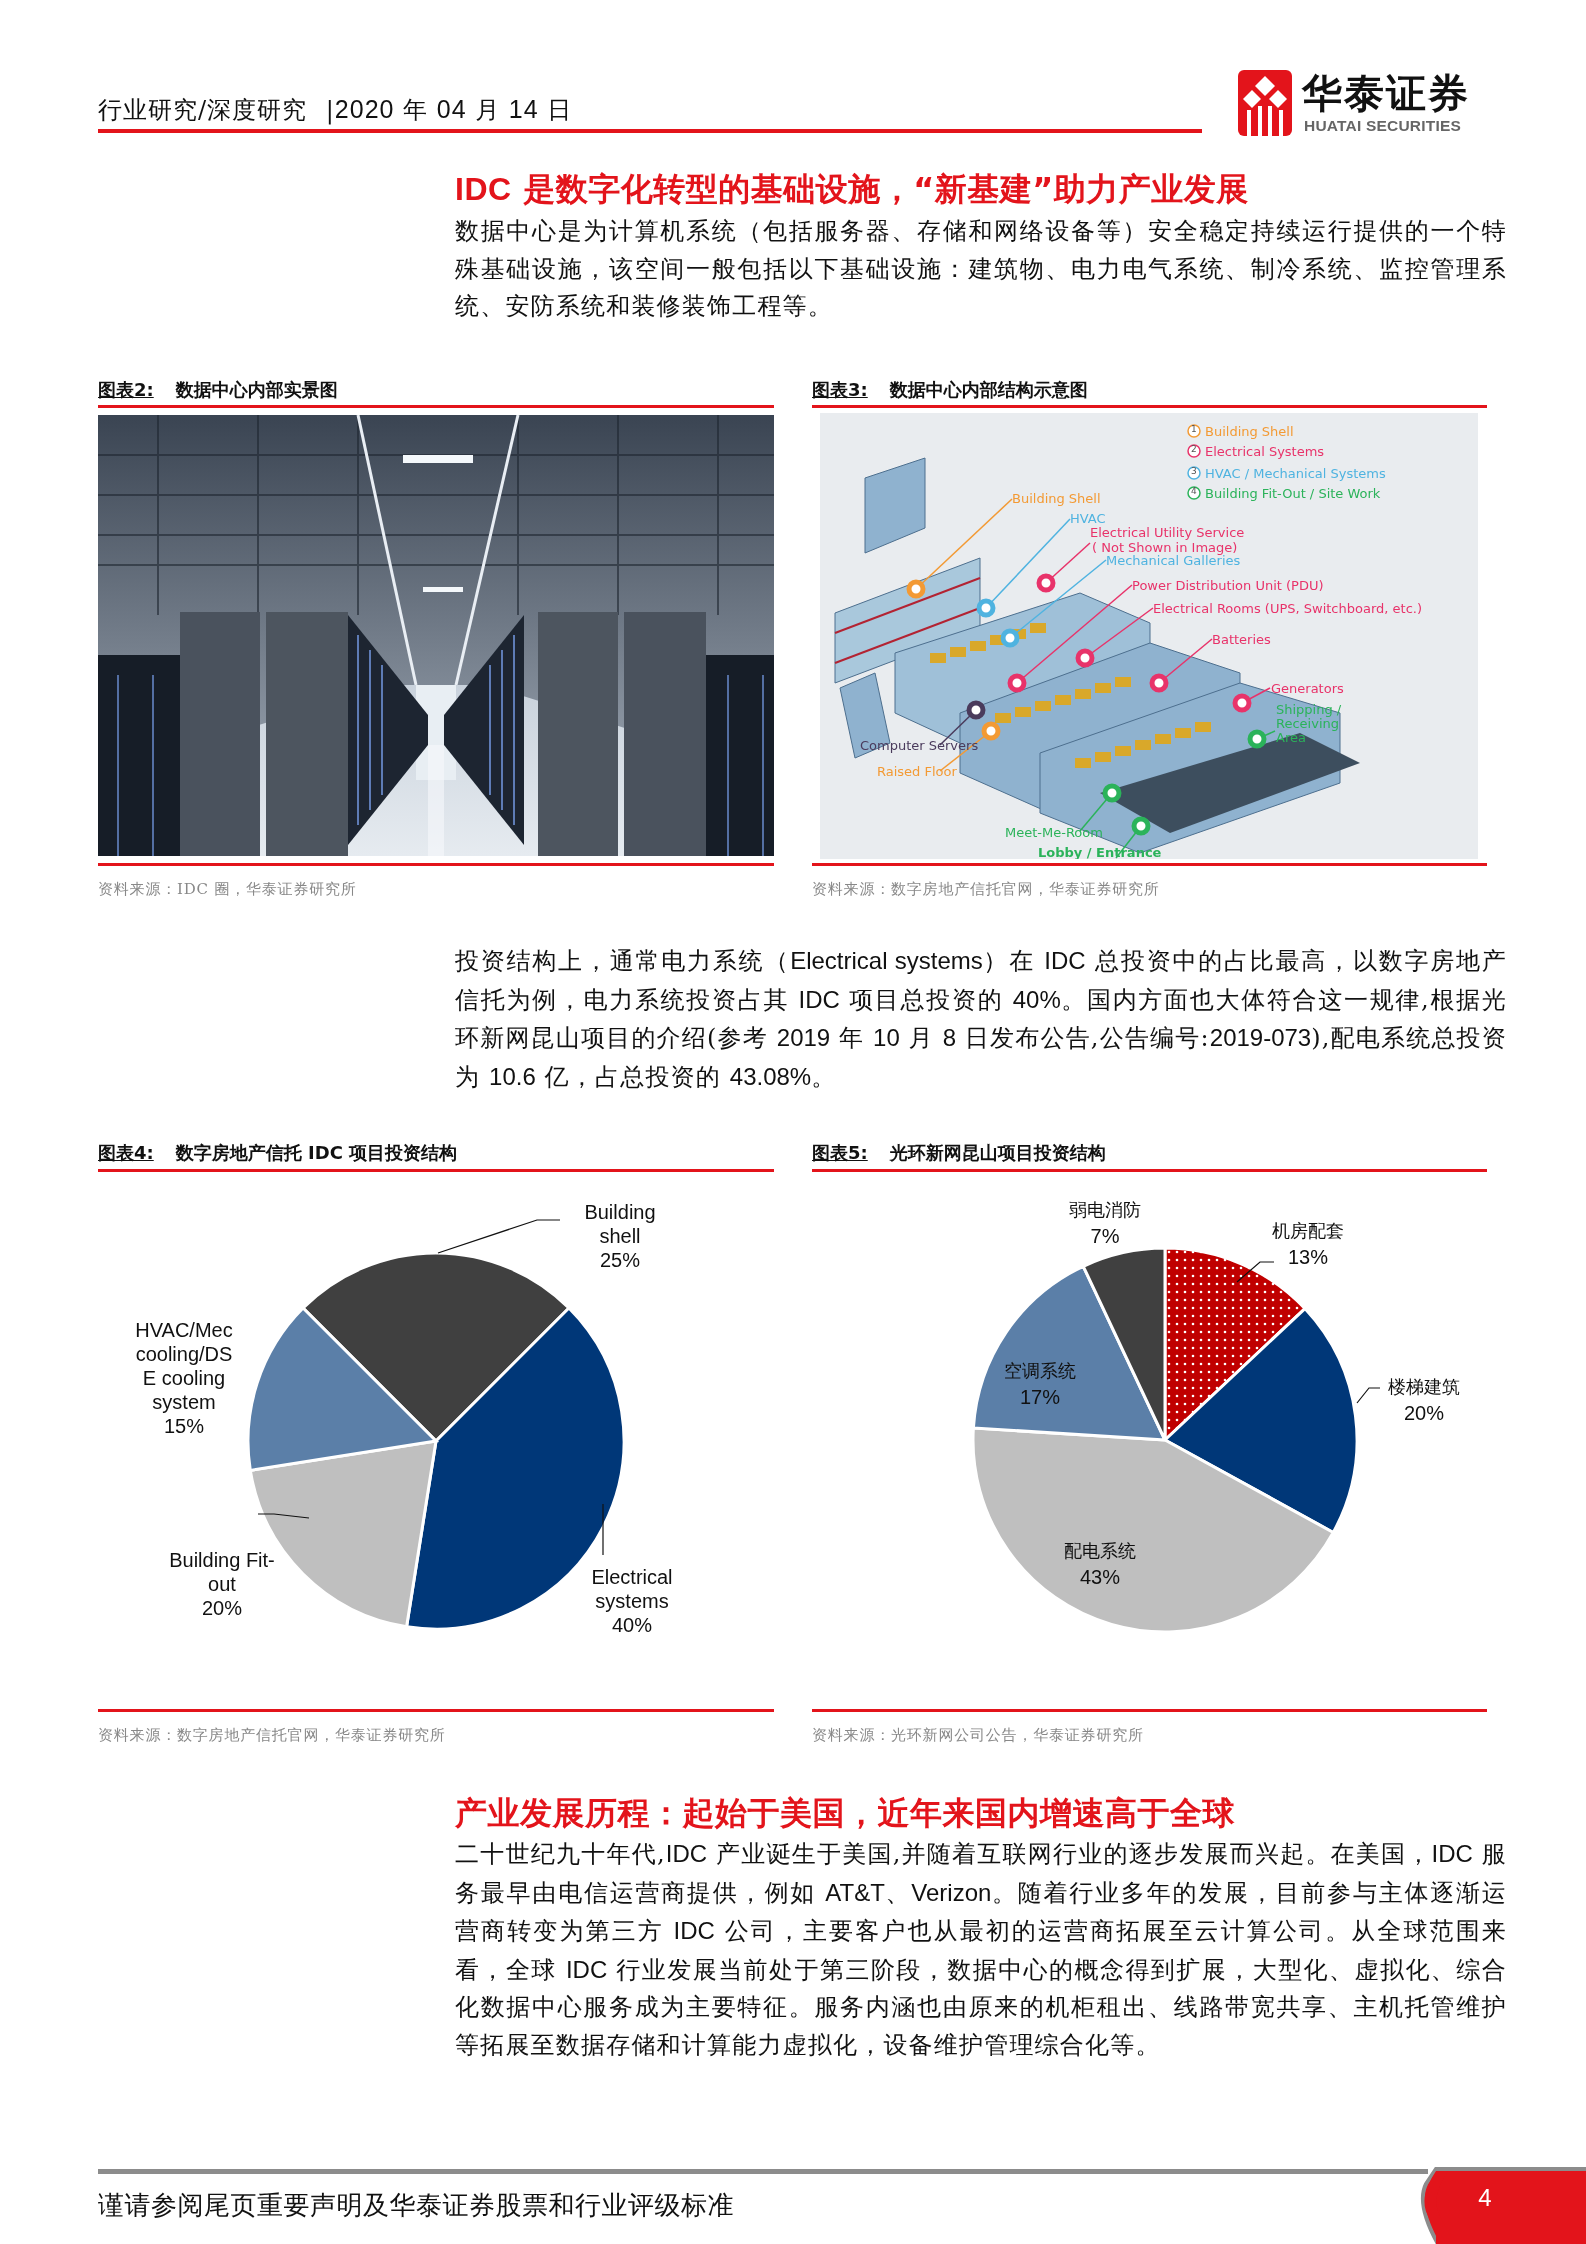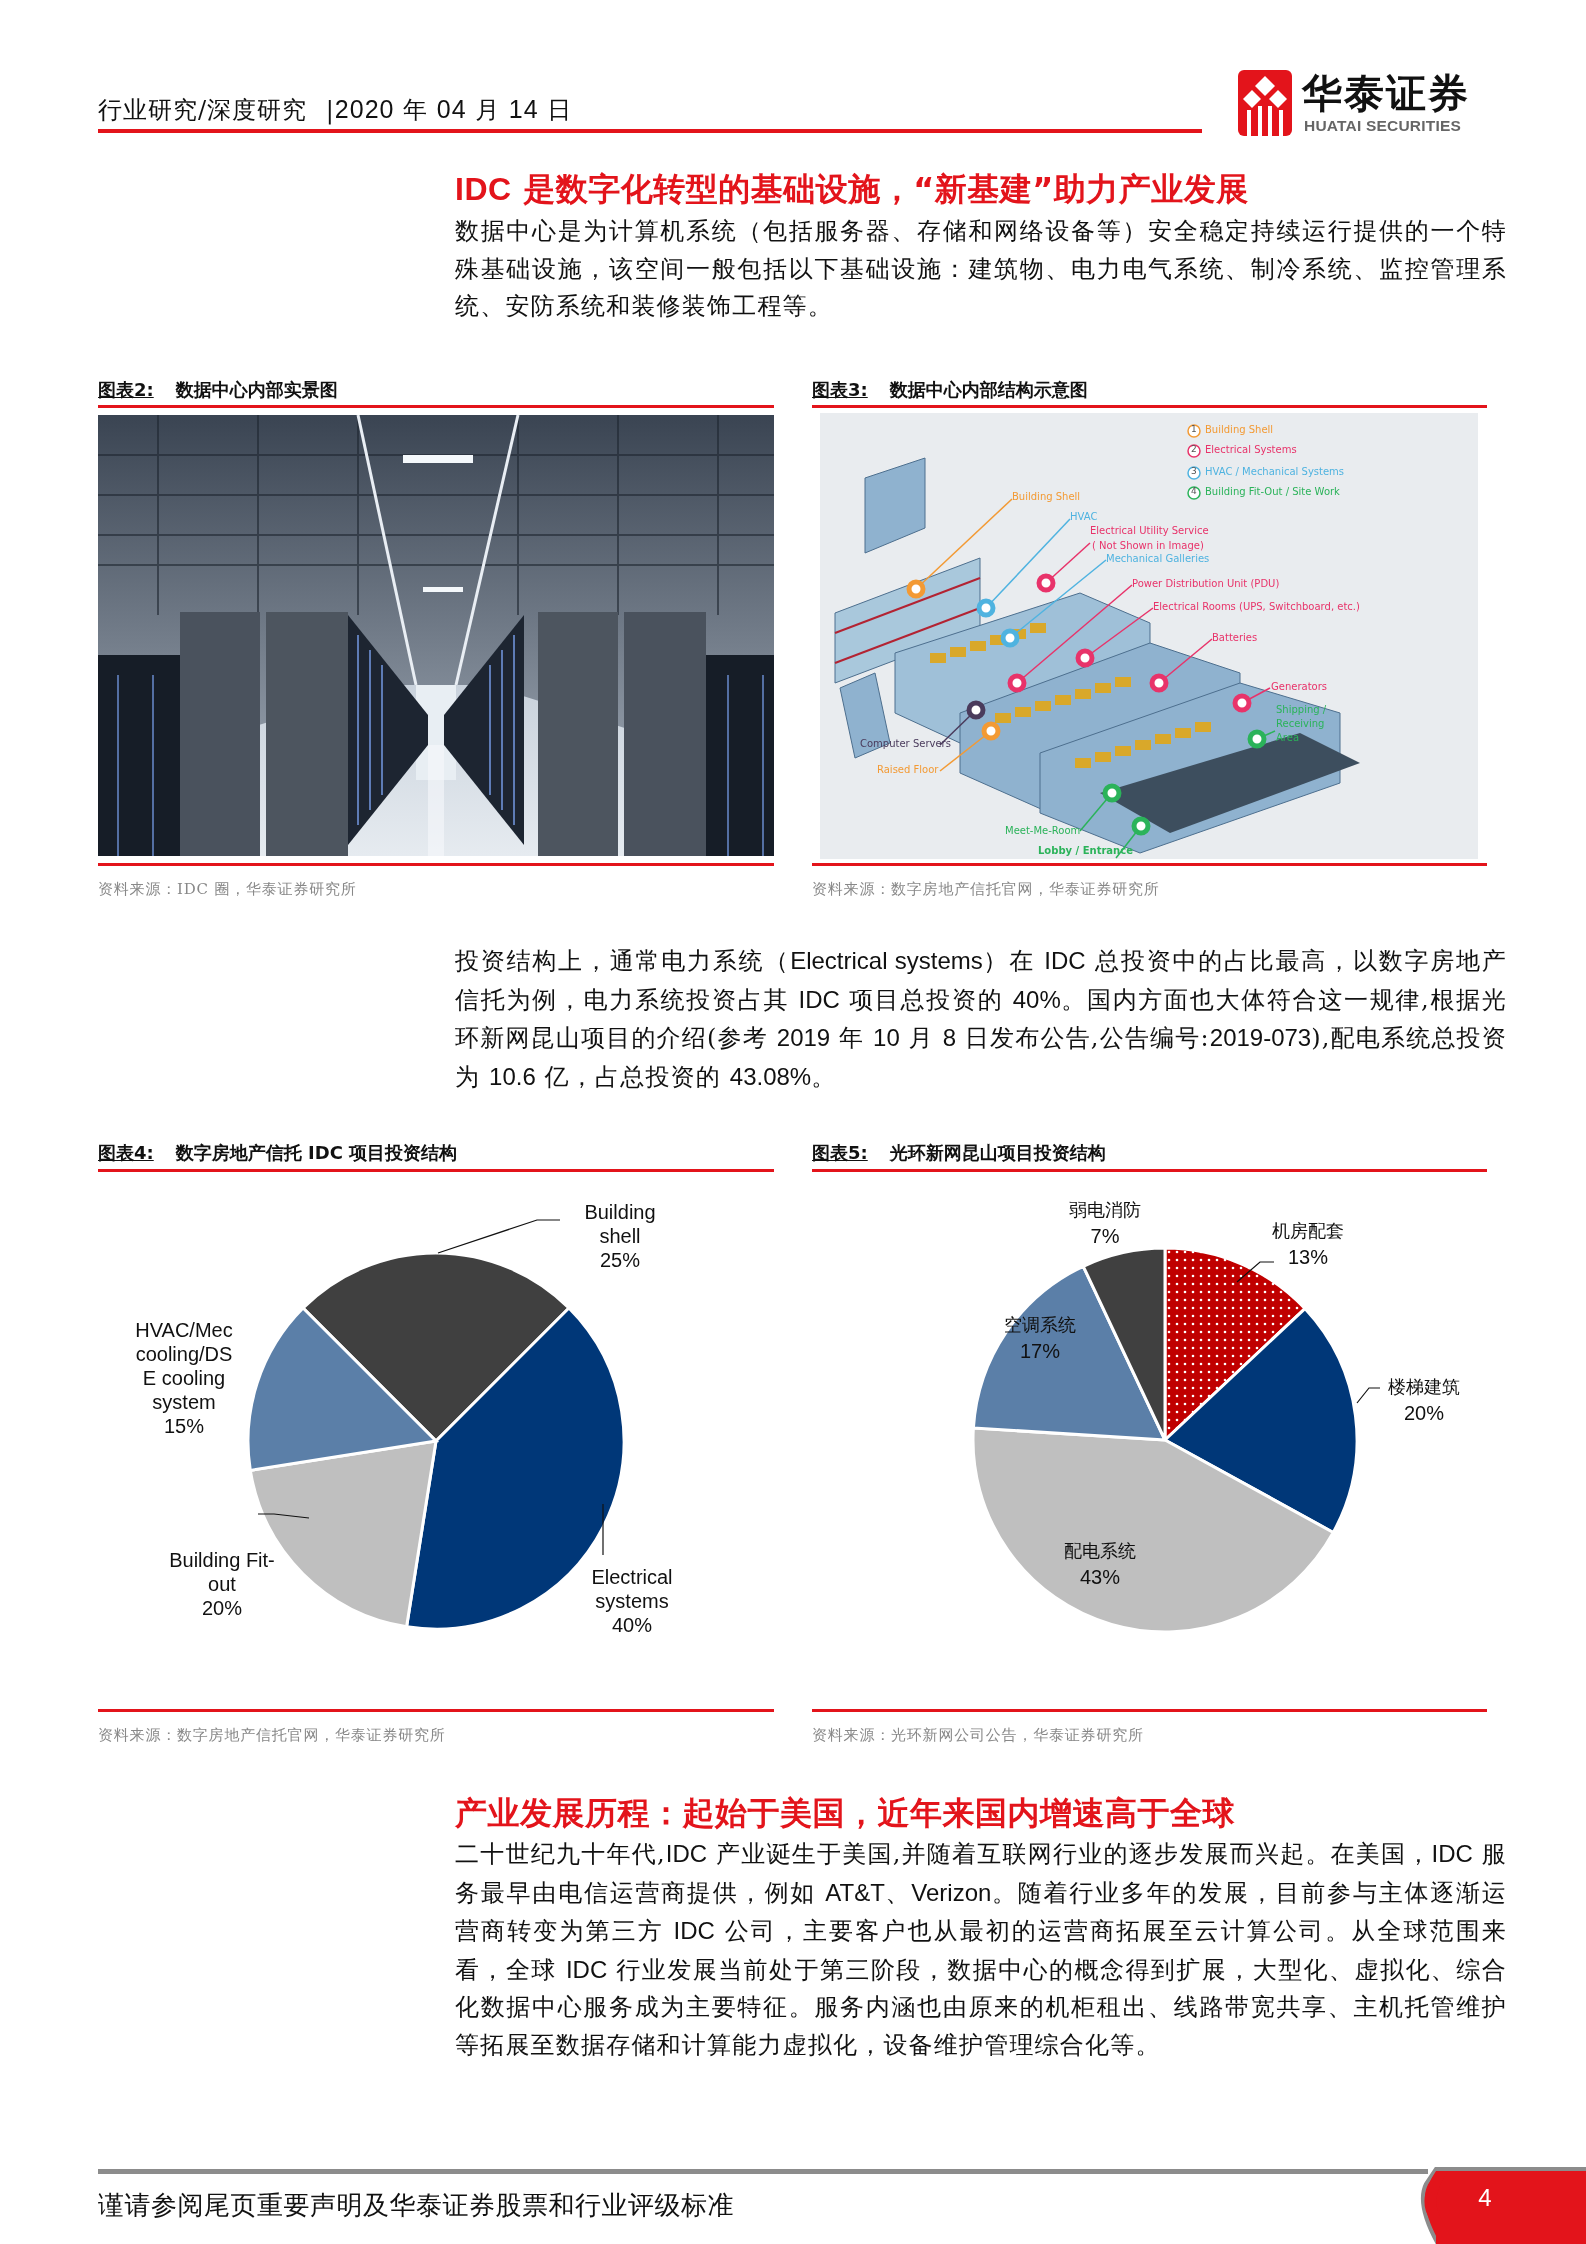--- a/index.html
+++ b/index.html
@@ -15,21 +15,21 @@
   .sec-title{left:455px;font-family:"DejaVu Sans",sans-serif;font-weight:bold;font-size:32px;color:#e3141b;white-space:nowrap;letter-spacing:0.5px;}
   .sec-title .lat{font-family:"Liberation Sans",sans-serif;}
   .para{left:455px;width:1052px;font-size:24px;line-height:37.5px;text-align:justify;color:#111;letter-spacing:1.2px;}
   .para .lat{font-family:"Liberation Sans",sans-serif;letter-spacing:0;}
   .fig-cap{font-family:"DejaVu Sans",sans-serif;font-weight:bold;font-size:18px;color:#111;white-space:nowrap;}
   .fig-cap .no{margin-right:22px;text-decoration:underline;}
   .red-rule{height:3px;background:#e3141b;}
   .src{font-size:15px;color:#888;white-space:nowrap;letter-spacing:0.8px;}
   .photo{left:98px;top:415px;width:676px;height:441px;overflow:hidden;background:#cfd6de;}
   .diagram{left:820px;top:413px;width:658px;height:446px;overflow:hidden;background:#e9ecef;}
-  .dg-txt{position:absolute;font-family:"DejaVu Sans",sans-serif;font-size:10px;white-space:nowrap;}
+  .dg-txt{position:absolute;font-family:"DejaVu Sans",sans-serif;font-size:13px;white-space:nowrap;}
   .pie-label{position:absolute;font-family:"Liberation Sans",sans-serif;font-size:20px;color:#111;text-align:center;line-height:24px;}
   .pie-label.cn{font-family:"DejaVu Serif",serif;font-size:18px;line-height:26px;}
   .pie-label .pct{font-family:"Liberation Sans",sans-serif;font-size:20px;}
   .ftr-line{left:98px;top:2169px;width:1330px;height:5px;background:#8c8c8c;}
   .ftr-text{left:98px;top:2188px;font-size:26px;color:#111;white-space:nowrap;letter-spacing:0.5px;}
   .page-tab{left:1414px;top:2166px;width:172px;height:78px;}
   .page-num{left:1470px;top:2184px;width:30px;text-align:center;font-family:"Liberation Sans",sans-serif;font-size:24px;color:#fff;}
 </style>
 </head>
 <body>
@@ -311,21 +311,21 @@
     <div class="pct">13%</div>
 </div>
 <div class="pie-label cn" style="left:1374px;top:1374px;width:100px;">
   <div>楼梯建筑</div>
     <div class="pct">20%</div>
 </div>
 <div class="pie-label cn" style="left:1050px;top:1538px;width:100px;">
   <div>配电系统</div>
     <div class="pct">43%</div>
 </div>
-<div class="pie-label cn" style="left:990px;top:1312px;width:100px;">
+<div class="pie-label cn" style="left:990px;top:1358px;width:100px;">
   <div>空调系统</div>
     <div class="pct">17%</div>
 </div>
 <div class="pie-label cn" style="left:1055px;top:1197px;width:100px;">
   <div>弱电消防</div>
     <div class="pct">7%</div>
 </div>
 <div class="abs red-rule" style="left:812px;top:1709px;width:675px;"></div>
 <div class="abs src" style="left:812px;top:1726px;">资料来源：光环新网公司公告，华泰证券研究所</div>
 

